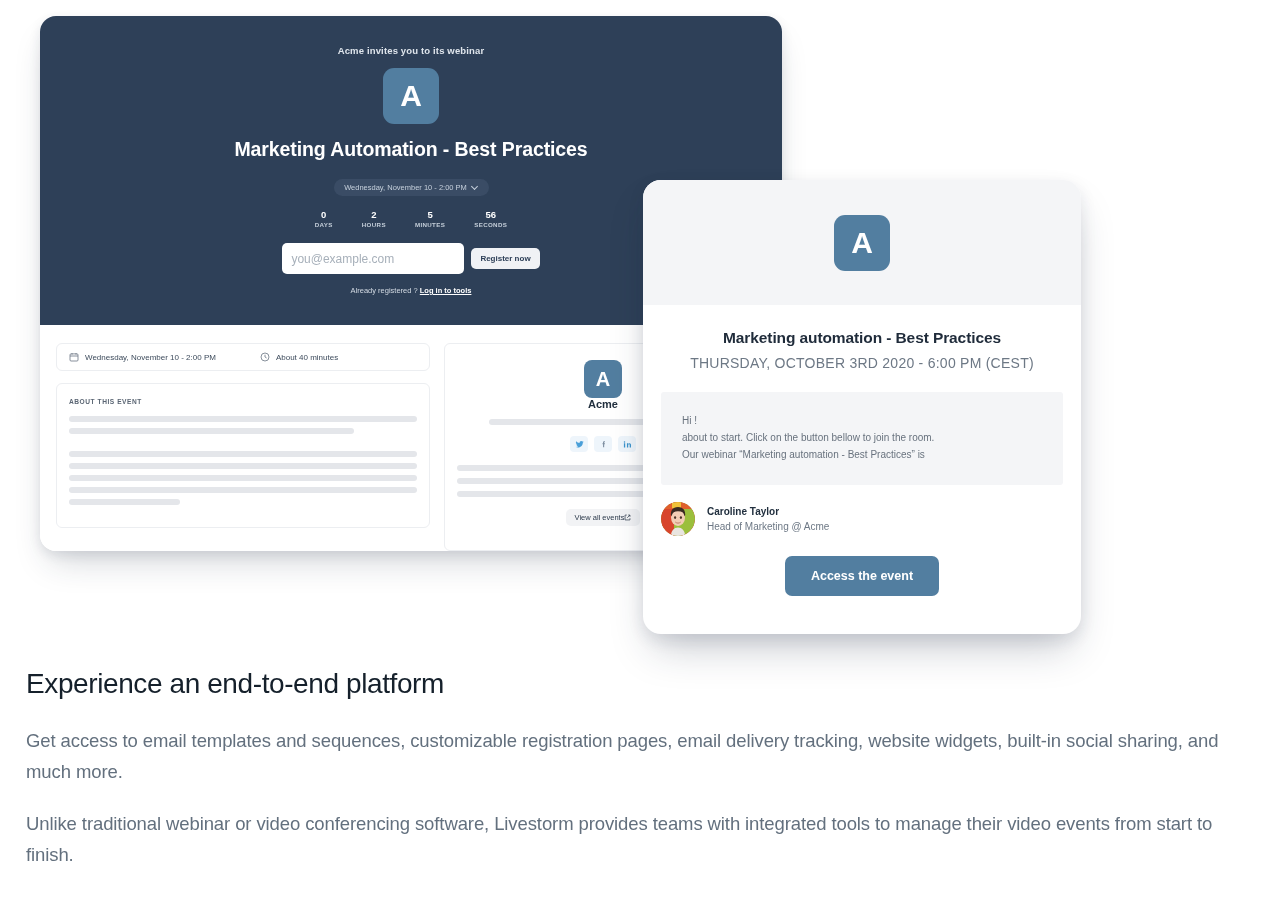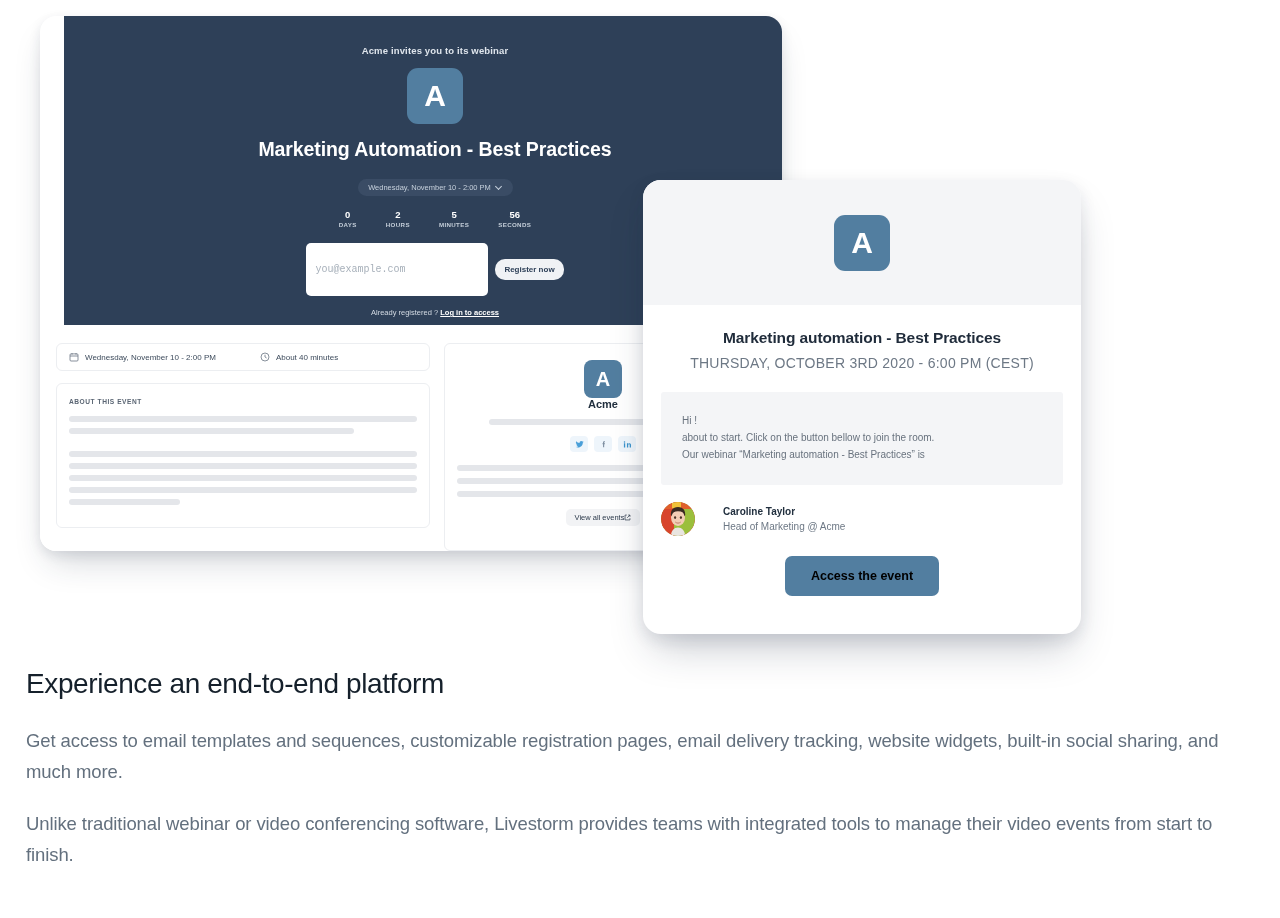--- a/index.html
+++ b/index.html
@@ -36,21 +36,20 @@
     overflow: hidden;
   }
 
   #reg-hero {
     position: absolute;
     left: 0; top: 0;
     width: 742px;
     height: 348px;
     background: #2e4058;
     text-align: center;
-    margin-left: 24px;
   }
 
   .hero-kicker {
     margin: 0;
     padding-top: 29px;
     font-size: 9.5px;
     font-weight: bold;
     color: #dfe5ec;
     letter-spacing: 0.15px;
   }
@@ -136,30 +135,30 @@
     align-items: center;
     gap: 7px;
   }
   .email-input {
     width: 164px;
     height: 21px;
     border-radius: 5px;
     background: #ffffff;
     border: none;
     outline: none;
-    padding: 16px 9px;
-    font-size: 10px;
+    padding: 5px 9px;
+    font-size: 12px;
     color: #9aa5b1;
-    font-family: Liberation Mono, monospace;
+    font-family: Liberation Sans, sans-serif;
   }
   .email-input::placeholder { color: #a7b0ba; }
   .register-btn {
     height: 21px;
     padding: 0 9px;
-    border-radius: 10px;
+    border-radius: 5px;
     background: #f0f2f5;
     border: none;
     color: #2e4058;
     font-size: 8px;
     font-weight: bold;
     cursor: pointer;
     font-family: "Liberation Sans", sans-serif;
   }
 
   .already {
@@ -336,21 +335,21 @@
     text-align: left;
     font-size: 10px;
     line-height: 17px;
     color: #68727e;
   }
   .email-msg p { margin: 0; }
   .signature {
     margin: 17px -18px 7px;
     display: flex;
     align-items: center;
-    gap: 28px;
+    gap: 12px;
     text-align: left;
   }
   .avatar {
     width: 34px; height: 34px;
     border-radius: 50%;
     flex: none;
     overflow: hidden;
     position: relative;
     background: #c8512f;
   }
@@ -363,21 +362,21 @@
   .sig-role {
     font-size: 10px;
     color: #6d7885;
     line-height: 15px;
   }
   .cta-wrap { margin-top: 20px; display: flex; justify-content: center; }
   .cta-btn {
     background: #527ea0;
     border: none;
     border-radius: 7px;
-    color: #000000;
+    color: #ffffff;
     font-size: 12.5px;
     font-weight: bold;
     padding: 13px 26px;
     cursor: pointer;
     font-family: "Liberation Sans", sans-serif;
   }
 
   
   #copy {
     position: absolute;
@@ -440,21 +439,21 @@
         </div>
       </div>
 
       <div class="reg-form">
         <input class="email-input" type="text" placeholder="you@example.com" style="">
         <button class="register-btn">Register now</button>
       </div>
 
       <p class="already">
         <span>Already registered ?</span>
-        <a href="#">Log in to access</a>
+        <a href="#">Log in to tools</a>
       </p>
     </div>
 
     <div id="reg-body">
 
       <div id="reg-left">
         <div class="panel meta-row">
           <div class="meta-item">
             <svg class="ico" viewBox="0 0 16 16" fill="none" stroke="#6d7885" stroke-width="1.3">
               <rect x="1.6" y="3" width="12.8" height="11.4" rx="1.6"></rect>

